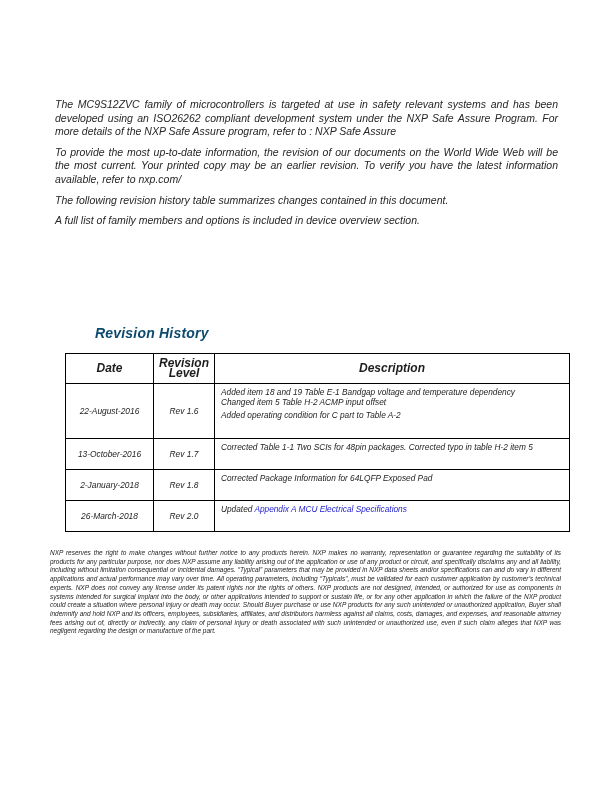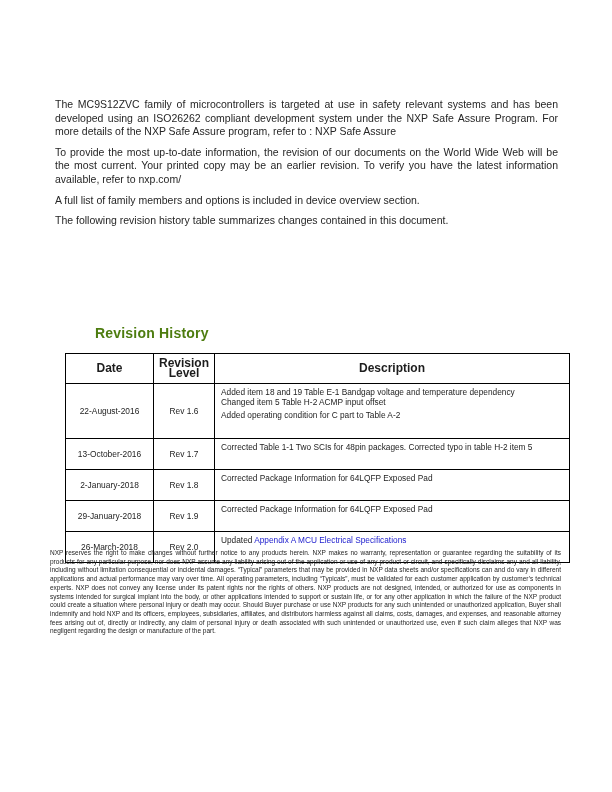--- a/index.html
+++ b/index.html
@@ -8,20 +8,21 @@
     background: #ffffff;
   }
   .page {
     position: relative;
     width: 600px;
     height: 792px;
     background: #ffffff;
     overflow: hidden;
     font-family: "Liberation Sans", "DejaVu Sans", sans-serif;
     color: #1f1f1f;
+    font-style: italic;
   }
   .intro {
     position: absolute;
     top: 98px;
     left: 55px;
     width: 503px;
   }
   .intro p {
     margin: 0 0 7px 0;
     font-size: 10.5px;
@@ -29,21 +30,21 @@
     text-align: justify;
     color: #262626;
   }
   .section-title {
     position: absolute;
     top: 325px;
     left: 55px;
     margin: 0;
     font-size: 14px;
     font-weight: bold;
-    color: #4d7c0f;
+    color: #0c4a6e;
     letter-spacing: 0.2px;
     padding-left: 40px;
   }
   table.revision-table {
     position: absolute;
     top: 353px;
     left: 65px;
     width: 489px;
     border-collapse: collapse;
     table-layout: fixed;
@@ -100,22 +101,22 @@
   }
 </style>
 </head>
 <body>
 
 <div class="page">
 
   <section class="intro">
     <p>The MC9S12ZVC family of microcontrollers is targeted at use in safety relevant systems and has been developed using an ISO26262 compliant development system under the NXP Safe Assure Program. For more details of the NXP Safe Assure program, refer to : NXP Safe Assure</p>
     <p>To provide the most up-to-date information, the revision of our documents on the World Wide Web will be the most current. Your printed copy may be an earlier revision. To verify you have the latest information available, refer to nxp.com/</p>
+    <p>The following revision history table summarizes changes contained in this document.</p>
     <p>A full list of family members and options is included in device overview section.</p>
-    <p>The following revision history table summarizes changes contained in this document.</p>
   </section>
 
   <h1 class="section-title">Revision History</h1>
 
   <table class="revision-table">
     <thead>
       <tr>
         <th class="col-date">Date</th>
         <th class="col-rev">Revision Level</th>
         <th class="col-desc">Description</th>
@@ -139,27 +140,20 @@
           </td>
         </tr>
         <tr>
           <td class="c-date">2-January-2018</td>
           <td class="c-rev">Rev 1.8</td>
           <td class="c-desc">
             <div class="desc-line"><span>Corrected Package Information for 64LQFP Exposed Pad</span></div>
           </td>
         </tr>
         <tr>
-          <td class="c-date">29-January-2018</td>
-          <td class="c-rev">Rev 1.9</td>
-          <td class="c-desc">
-            <div class="desc-line"><span>Corrected Package Information for 64LQFP Exposed Pad</span></div>
-          </td>
-        </tr>
-        <tr>
           <td class="c-date">26-March-2018</td>
           <td class="c-rev">Rev 2.0</td>
           <td class="c-desc">
             <div class="desc-line"><span>Updated </span><a class="doc-link" href="#">Appendix A MCU Electrical Specifications</a></div>
           </td>
         </tr>
       </tbody>
   </table>
 
   <footer class="legal">NXP reserves the right to make changes without further notice to any products herein. NXP makes no warranty, representation or guarantee regarding the suitability of its products for any particular purpose, nor does NXP assume any liability arising out of the application or use of any product or circuit, and specifically disclaims any and all liability, including without limitation consequential or incidental damages. “Typical” parameters that may be provided in NXP data sheets and/or specifications can and do vary in different applications and actual performance may vary over time. All operating parameters, including “Typicals”, must be validated for each customer application by customer’s technical experts. NXP does not convey any license under its patent rights nor the rights of others. NXP products are not designed, intended, or authorized for use as components in systems intended for surgical implant into the body, or other applications intended to support or sustain life, or for any other application in which the failure of the NXP product could create a situation where personal injury or death may occur. Should Buyer purchase or use NXP products for any such unintended or unauthorized application, Buyer shall indemnify and hold NXP and its officers, employees, subsidiaries, affiliates, and distributors harmless against all claims, costs, damages, and expenses, and reasonable attorney fees arising out of, directly or indirectly, any claim of personal injury or death associated with such unintended or unauthorized use, even if such claim alleges that NXP was negligent regarding the design or manufacture of the part.</footer>

